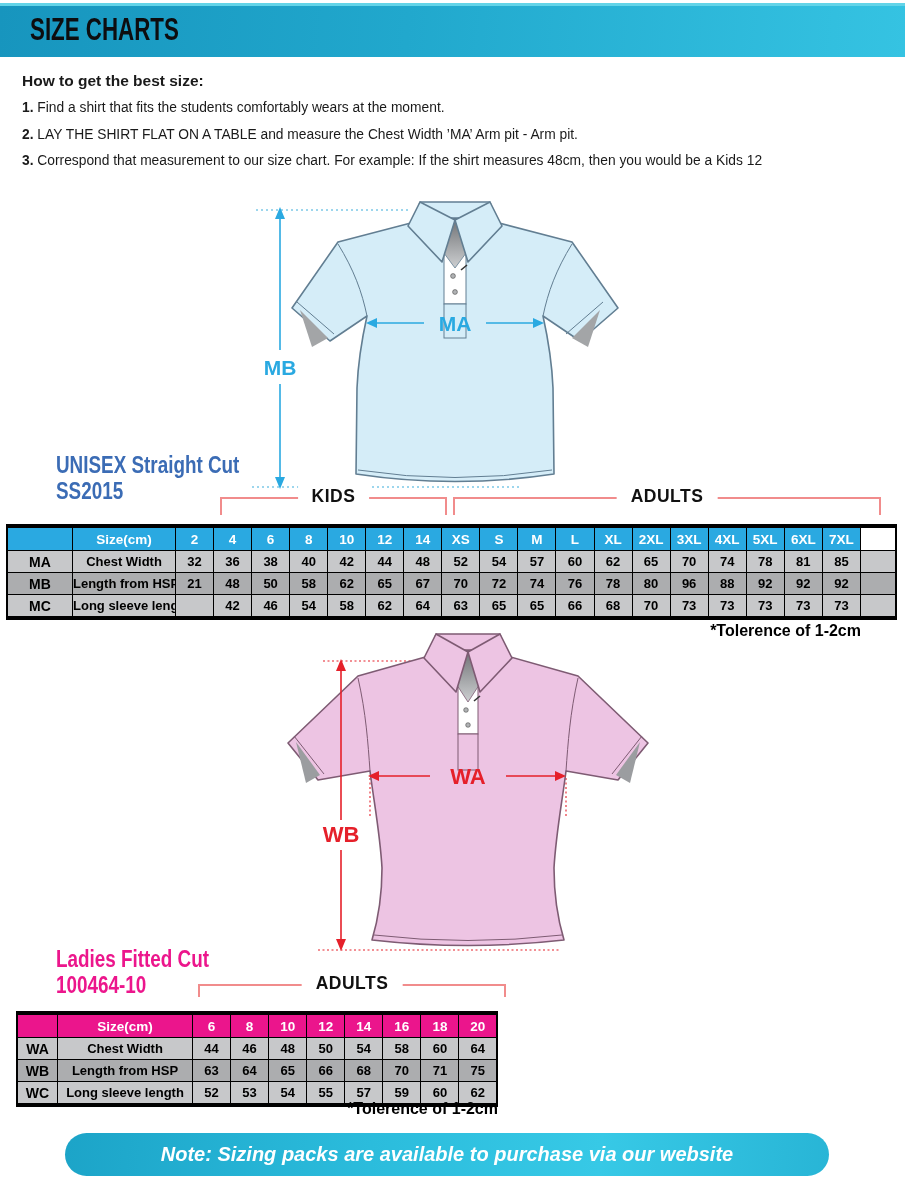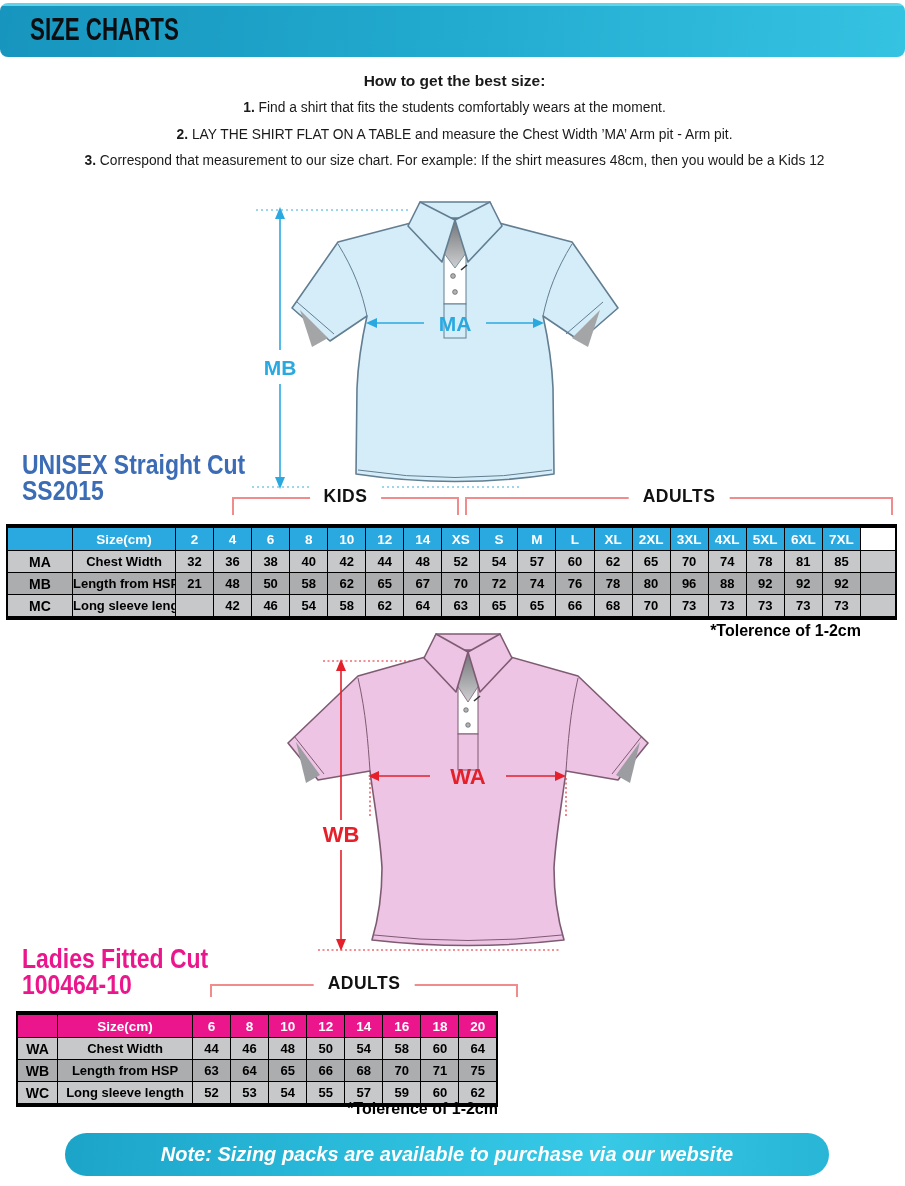--- a/index.html
+++ b/index.html
@@ -2,37 +2,37 @@
 <html><head>
 <meta charset="utf-8">
 <style>
   html,body{margin:0;padding:0;background:#fff;}
   .page{position:relative;width:905px;height:1186px;background:#fff;
         font-family:"Liberation Sans",sans-serif;overflow:hidden;}
 
   
   .topbar{position:absolute;left:0;top:3px;width:100%;height:54px;
     background:linear-gradient(180deg,#63d4e8 0%,#63d4e8 6%,rgba(0,0,0,0) 6%),
-               linear-gradient(95deg,#1795be 0%,#21a8cd 45%,#35c3e2 100%);border-radius:8px;}
+               linear-gradient(95deg,#1795be 0%,#21a8cd 45%,#35c3e2 100%);}
   .topbar h1{margin:0 0 0 30px;line-height:54px;color:#0d0d0f;font-size:31px;
     font-weight:bold;transform:scaleX(.72);transform-origin:0 50%;white-space:nowrap;}
 
   
-  .instructions{position:absolute;left:22px;top:72px;width:865px;color:#1a1a1a;text-align:center;}
+  .instructions{position:absolute;left:22px;top:72px;width:865px;color:#1a1a1a;}
   .instructions h2{font-size:15.5px;margin:0 0 10px 0;}
   .instructions p{font-size:13.8px;margin:0 0 11.5px 0;}
 
   
-  .sec-title{position:absolute;font-weight:bold;line-height:26px;font-size:28px;}
+  .sec-title{position:absolute;font-weight:bold;line-height:26px;font-size:23px;margin-left:34px;}
   .sec-title>div{transform:scaleX(.82);transform-origin:0 50%;white-space:nowrap;}
   .t-blue{left:22px;top:452px;color:#3b6cb5;}
   .t-pink{left:22px;top:946px;color:#ec168c;}
 
   
-  .bracket{position:absolute;border-top:2px solid #f18c8c;height:18px;margin-left:12px;}
+  .bracket{position:absolute;border-top:2px solid #f18c8c;height:18px;}
   .bracket::before,.bracket::after{content:"";position:absolute;top:-2px;width:2px;
     height:18px;background:#f18c8c;}
   .bracket::before{left:0}.bracket::after{right:0}
   .bracket .lbl{position:absolute;left:50%;top:-1px;transform:translate(-50%,-58%);
     background:#fff;padding:0 14px;font-weight:bold;font-size:17.5px;color:#111;
     letter-spacing:.5px;}
   .bk-kids{left:220px;top:497px;width:227px;}
   .bk-adults1{left:453px;top:497px;width:428px;}
   .bk-adults2{left:198px;top:984px;width:308px;height:13px;}
   .bk-adults2::before,.bk-adults2::after{height:13px;}

